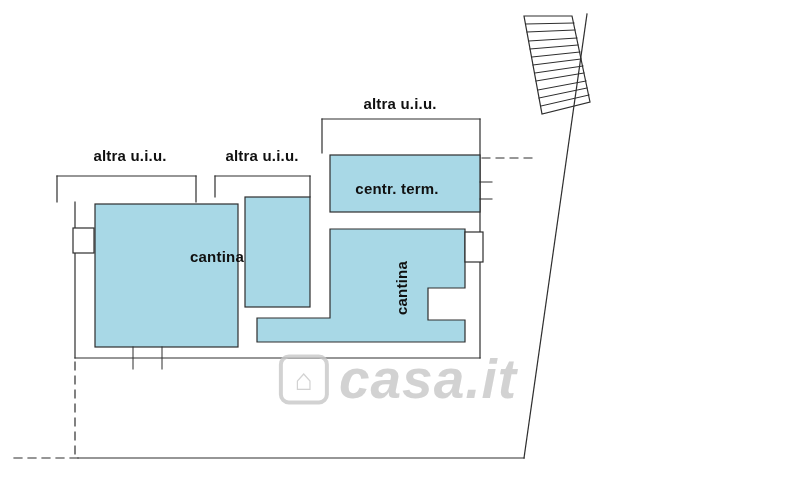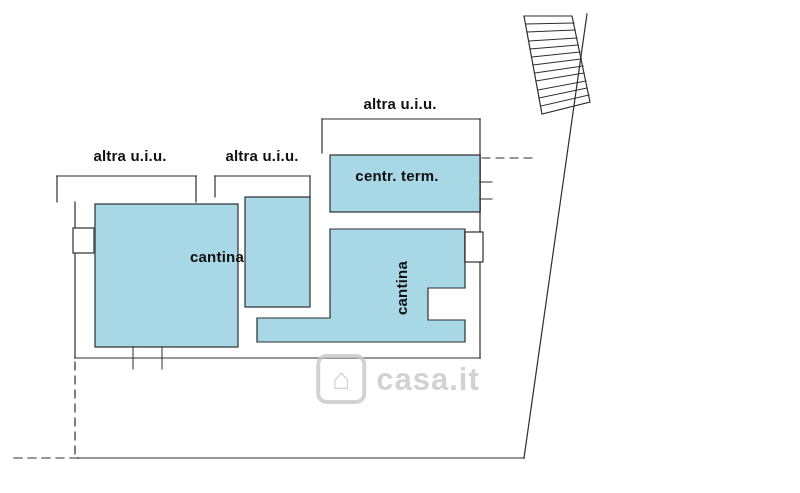--- a/index.html
+++ b/index.html
@@ -11,21 +11,21 @@
   .thin{stroke-width:1;}
   .dash{stroke-dasharray:8 6;}
   .pier{fill:#ffffff;stroke:var(--wall-line,#2e2e2e);stroke-width:1.2;}
   .label{position:absolute;transform:translate(-50%,-50%);font-family:"Liberation Sans",sans-serif;
          font-size:15px;font-weight:600;color:#101010;white-space:nowrap;letter-spacing:.2px;}
   .label.vertical{transform:translate(-50%,-50%) rotate(-90deg);}
   .watermark{position:absolute;left:398px;top:379px;transform:translate(-50%,-50%);
              display:flex;align-items:center;gap:10px;color:var(--wm,#c8c8c8);opacity:.8;}
   .wm-badge{display:flex;align-items:center;justify-content:center;width:42px;height:42px;
             border:4px solid currentColor;border-radius:10px;font-size:30px;line-height:1;}
-  .wm-text{font-size:31px;font-weight:600;letter-spacing:1px;line-height:1;}
+  .wm-text{font-size:55px;font-weight:600;letter-spacing:1px;line-height:1;font-style:italic;}
 </style>
 </head>
 <body>
 
 <div class="stage">
 
   <svg width="800" height="493" viewBox="0 0 800 493">
 
     <g>
       <polygon class="wall" points="524,16 572,16 590,102 542,114"></polygon>
@@ -71,21 +71,21 @@
       <line x1="480" y1="199" x2="492" y2="199"></line>
       <line x1="133" y1="347" x2="133" y2="369"></line>
       <line x1="162" y1="347" x2="162" y2="369"></line>
     </g>
     <line class="wall thin dash" x1="482" y1="158" x2="538" y2="158"></line>
   </svg>
 
   <div class="label" style="left:130px;top:155px">altra u.i.u.</div>
   <div class="label" style="left:262px;top:155px">altra u.i.u.</div>
   <div class="label" style="left:400px;top:103px">altra u.i.u.</div>
-  <div class="label" style="left:397px;top:175px">centr. term.</div>
+  <div class="label" style="left:397px;top:188px">centr. term.</div>
   <div class="label" style="left:217px;top:256px">cantina</div>
   <div class="label vertical" style="left:401px;top:288px">cantina</div>
 
   <div class="watermark">
     <span class="wm-badge">⌂</span>
     <span class="wm-text">casa.it</span>
   </div>
 
 </div>
 

